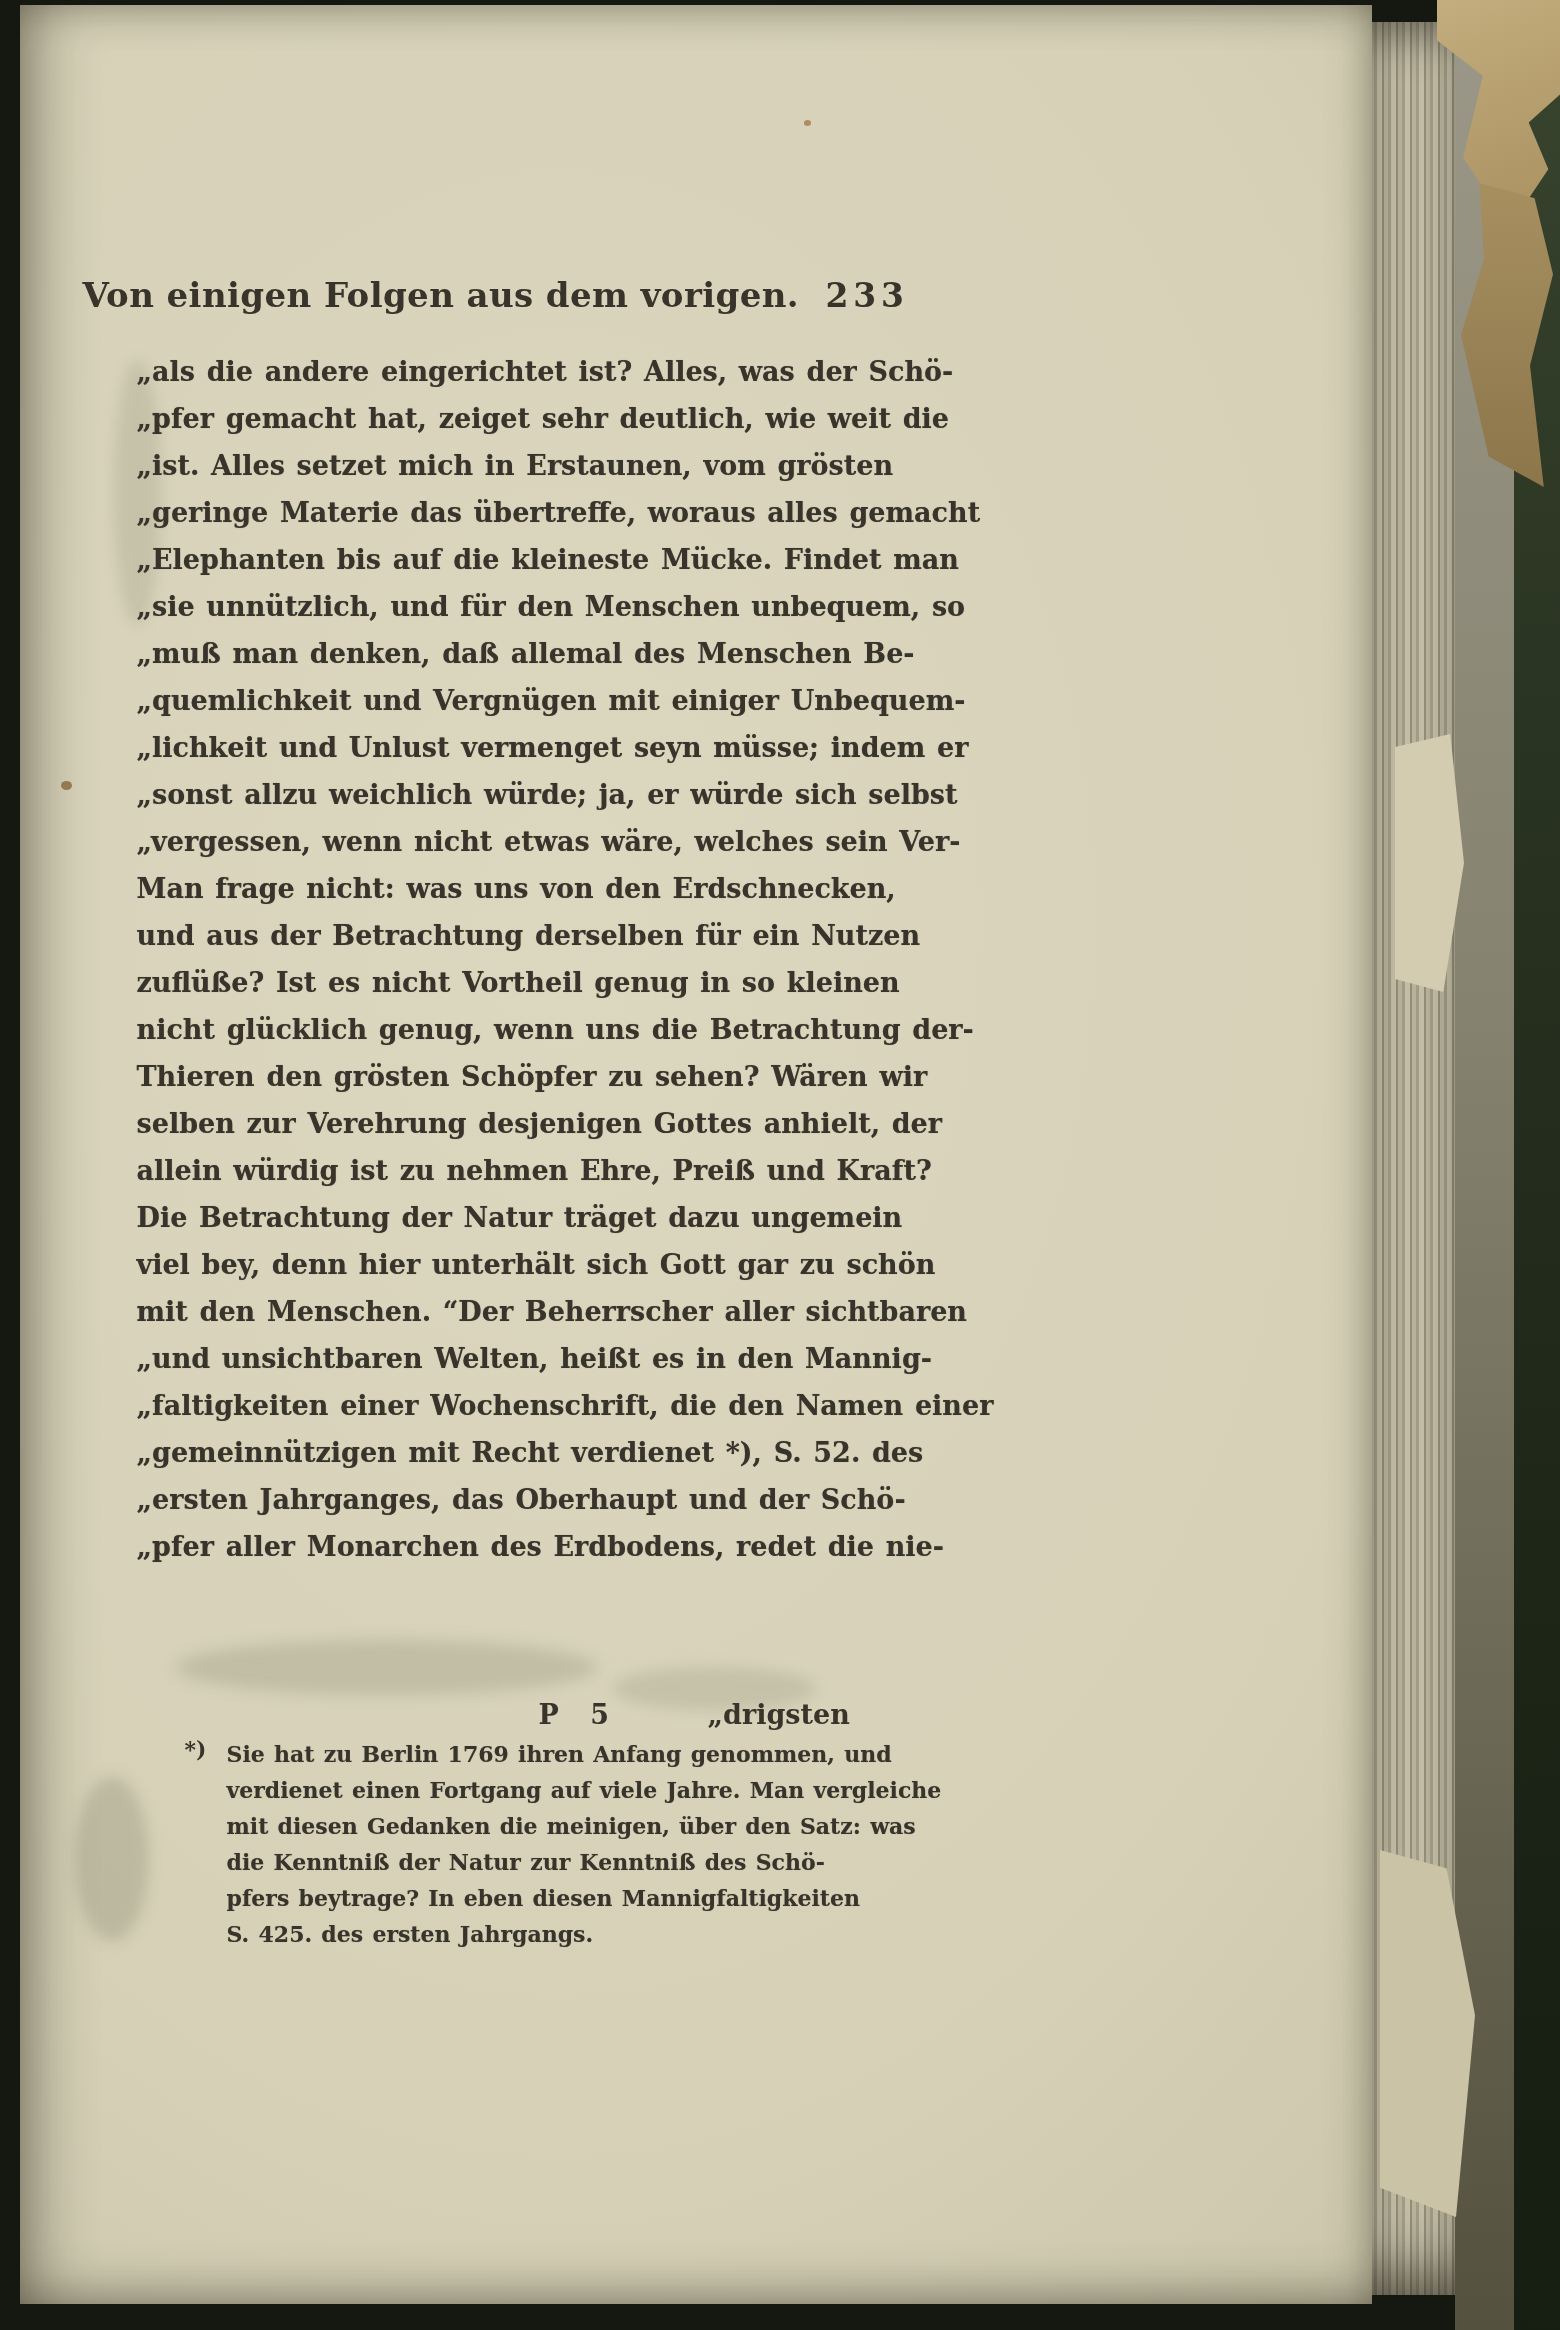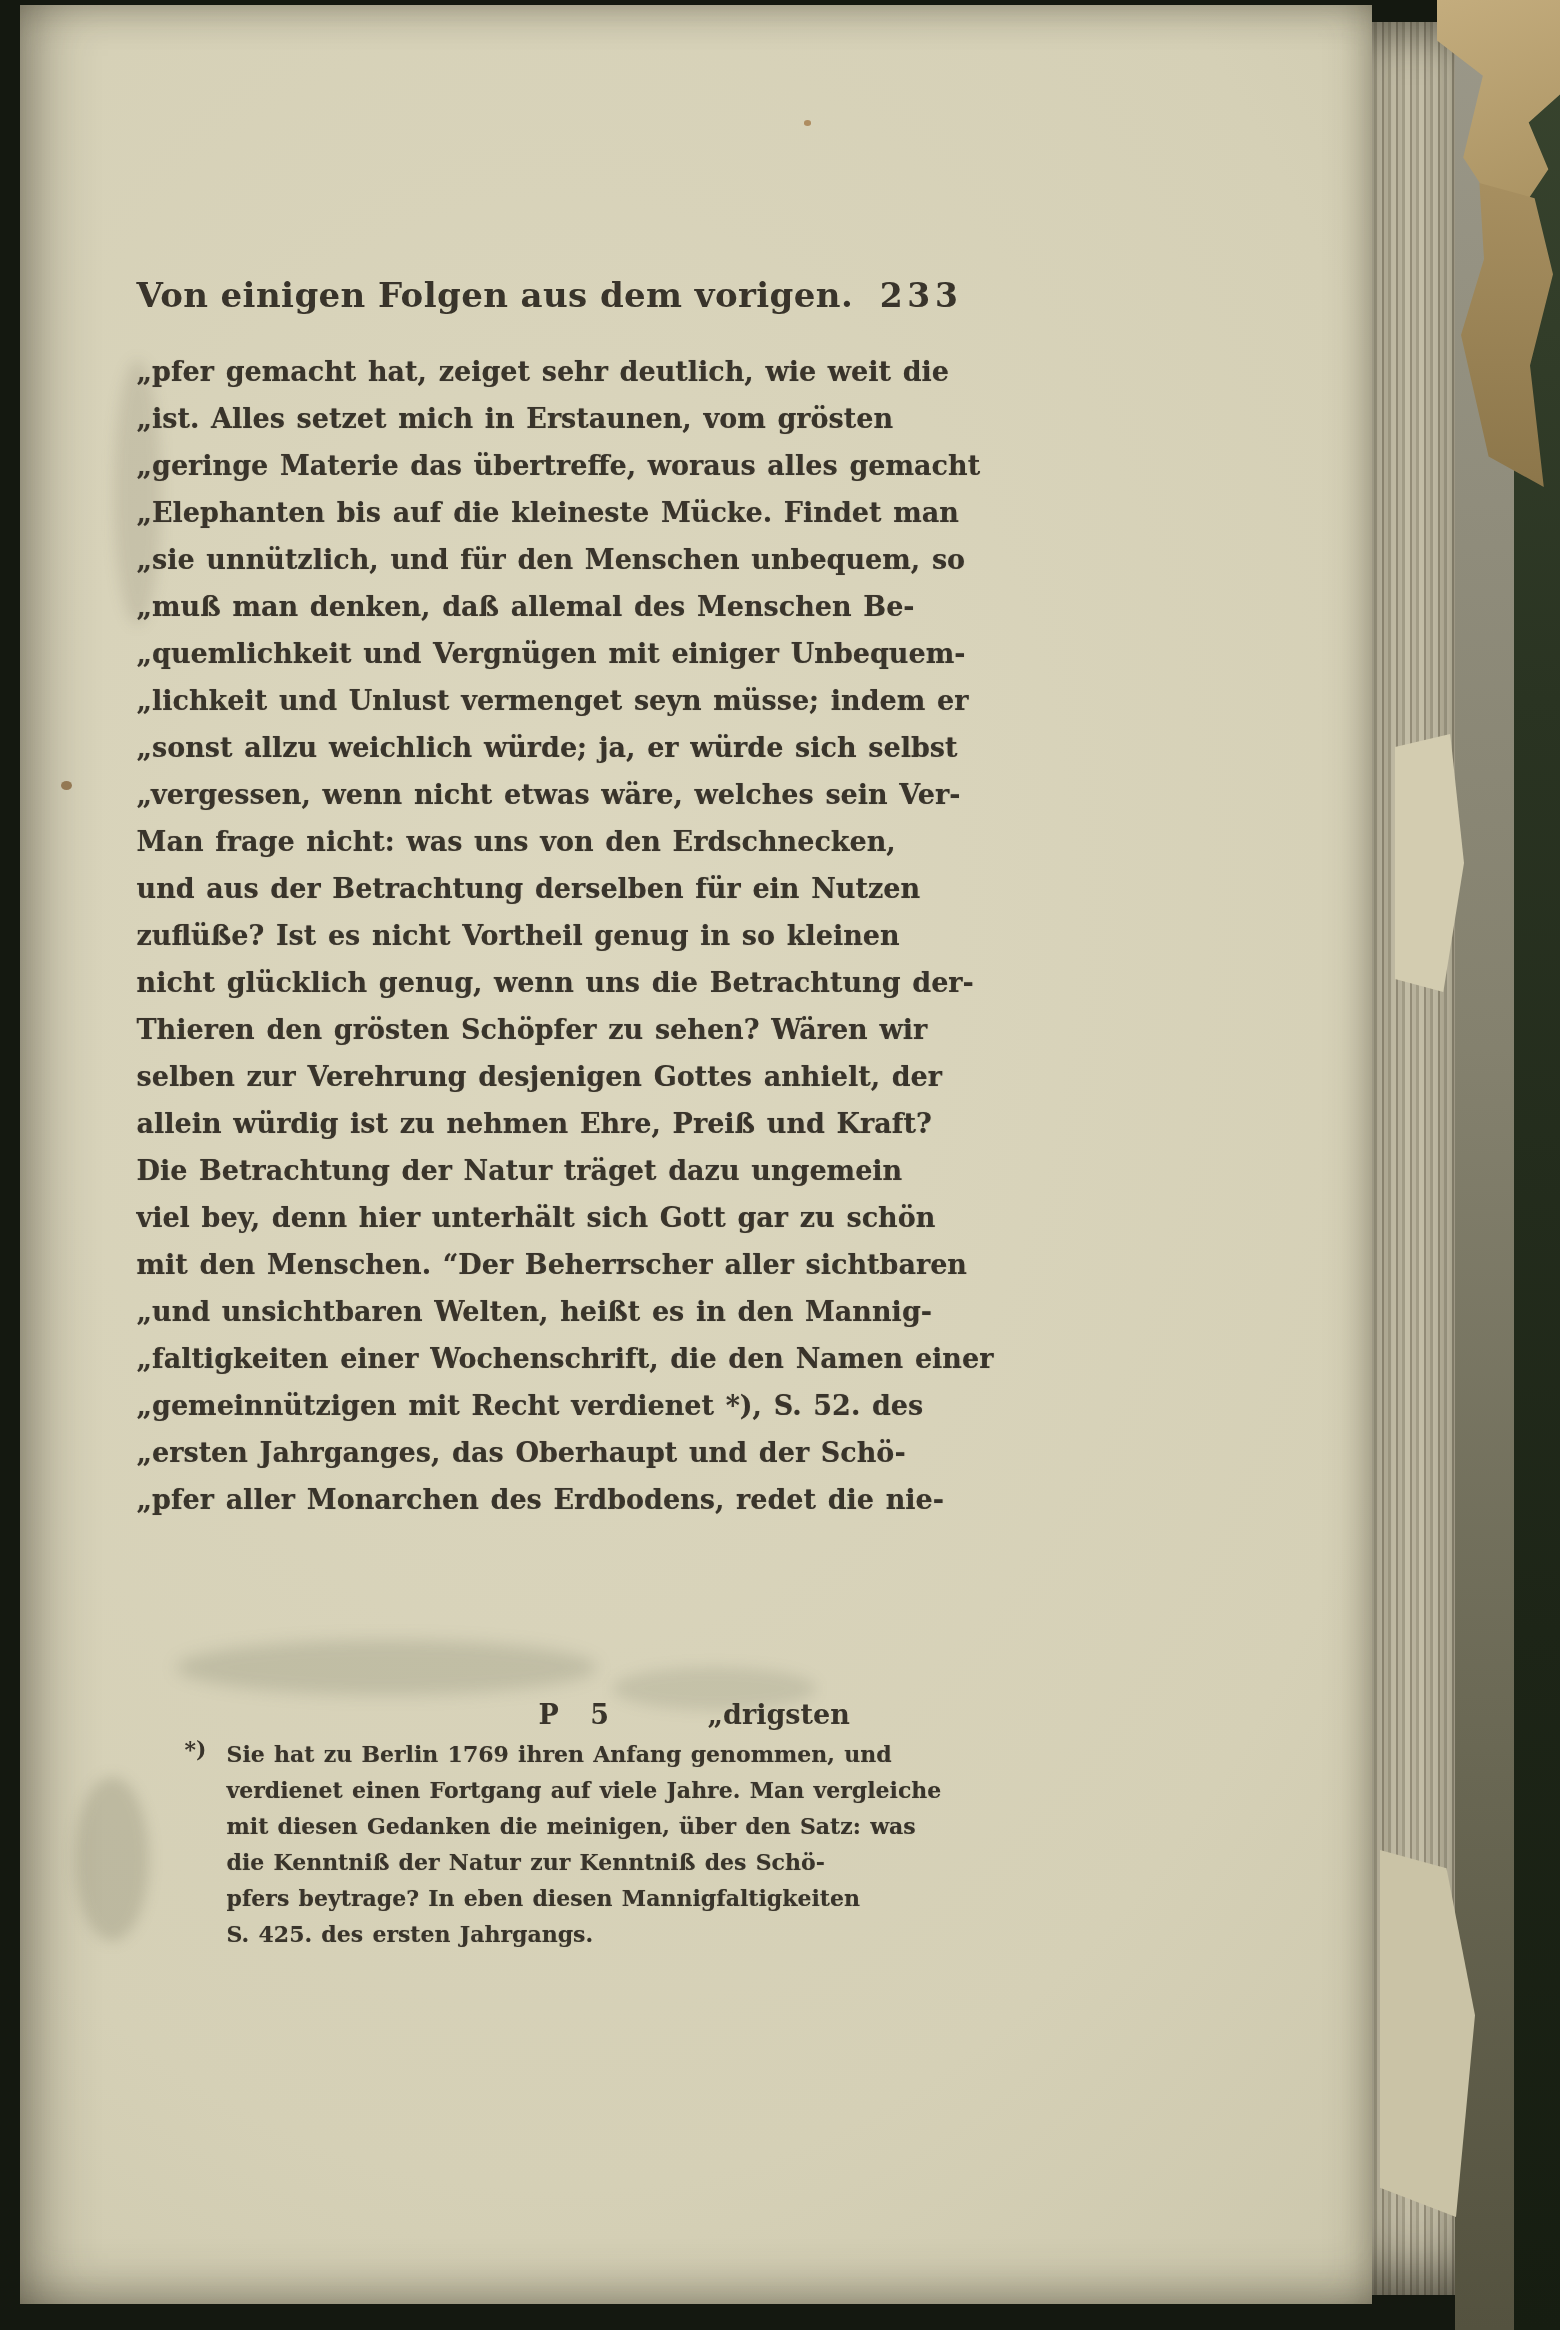--- a/index.html
+++ b/index.html
@@ -25,21 +25,21 @@
        clip-path:polygon(0 0,70% 5%,100% 45%,80% 100%,0 92%);}
   
   .page{position:absolute;left:19.5px;top:4.7px;width:1352px;height:2299px;
         background:radial-gradient(120% 100% at 40% 40%,#dcd7bf 0%,#d5d0b6 55%,#c9c4a9 85%,#b9b398 100%);
         box-shadow:inset 37px 0 62px -23.4px rgba(40,35,25,.45),
                    inset -22px 0 43px -19.5px rgba(60,55,40,.35),
                    inset 0 -35px 51px -23.4px rgba(60,55,40,.32),
                    inset 0 22px 39px -19.5px rgba(60,55,40,.25);}
   .ink{color:#39342b;font-weight:700;}
   .header{position:absolute;left:117px;top:264px;width:718px;display:flex;
-          align-items:baseline;gap:26.5px;font-size:34px;
+          justify-content:center;align-items:baseline;gap:26.5px;font-size:34px;
           letter-spacing:0.4px;white-space:nowrap;}
   .header .pnum{font-size:33px;letter-spacing:4.7px;margin-top:7px;}
   .body-text{position:absolute;left:117px;top:343px;width:722px;}
   .line{height:47px;line-height:47px;font-size:27px;white-space:nowrap;word-spacing:2.3px;
         text-shadow:0 0 0.8px rgba(57,52,43,.45);}
   .sig-row{position:absolute;left:117px;top:1694px;width:718px;height:47px;font-size:27px;}
   .sig{position:absolute;left:56%;letter-spacing:11px;}
   .catch{position:absolute;right:4.7px;}
   .footnote{position:absolute;left:117px;top:1731px;width:687px;}
   .fn-marker{position:absolute;left:48px;top:0;font-size:22px;font-weight:700;color:#39342b;}
@@ -76,20 +76,21 @@
     <div class="stain st4"></div>
     <div class="speck"></div>
     <div class="speck2"></div>
 
     <div class="header ink">
       <span>Von einigen Folgen aus dem vorigen.</span>
       <span class="pnum">233</span>
     </div>
 
     <div class="body-text ink">
+        <div class="line">„als die andere eingerichtet ist? Alles, was der Schö-</div>
         <div class="line">„pfer gemacht hat, zeiget sehr deutlich, wie weit die</div>
         <div class="line">„ist.  Alles setzet mich in Erstaunen, vom grösten</div>
         <div class="line">„geringe Materie das übertreffe, woraus alles gemacht</div>
         <div class="line">„Elephanten bis auf die kleineste Mücke. Findet man</div>
         <div class="line">„sie unnützlich, und für den Menschen unbequem, so</div>
         <div class="line">„muß man denken, daß allemal des Menschen Be-</div>
         <div class="line">„quemlichkeit und Vergnügen mit einiger Unbequem-</div>
         <div class="line">„lichkeit und Unlust vermenget seyn müsse; indem er</div>
         <div class="line">„sonst allzu weichlich würde; ja, er würde sich selbst</div>
         <div class="line">„vergessen, wenn nicht etwas wäre, welches sein Ver-</div>

